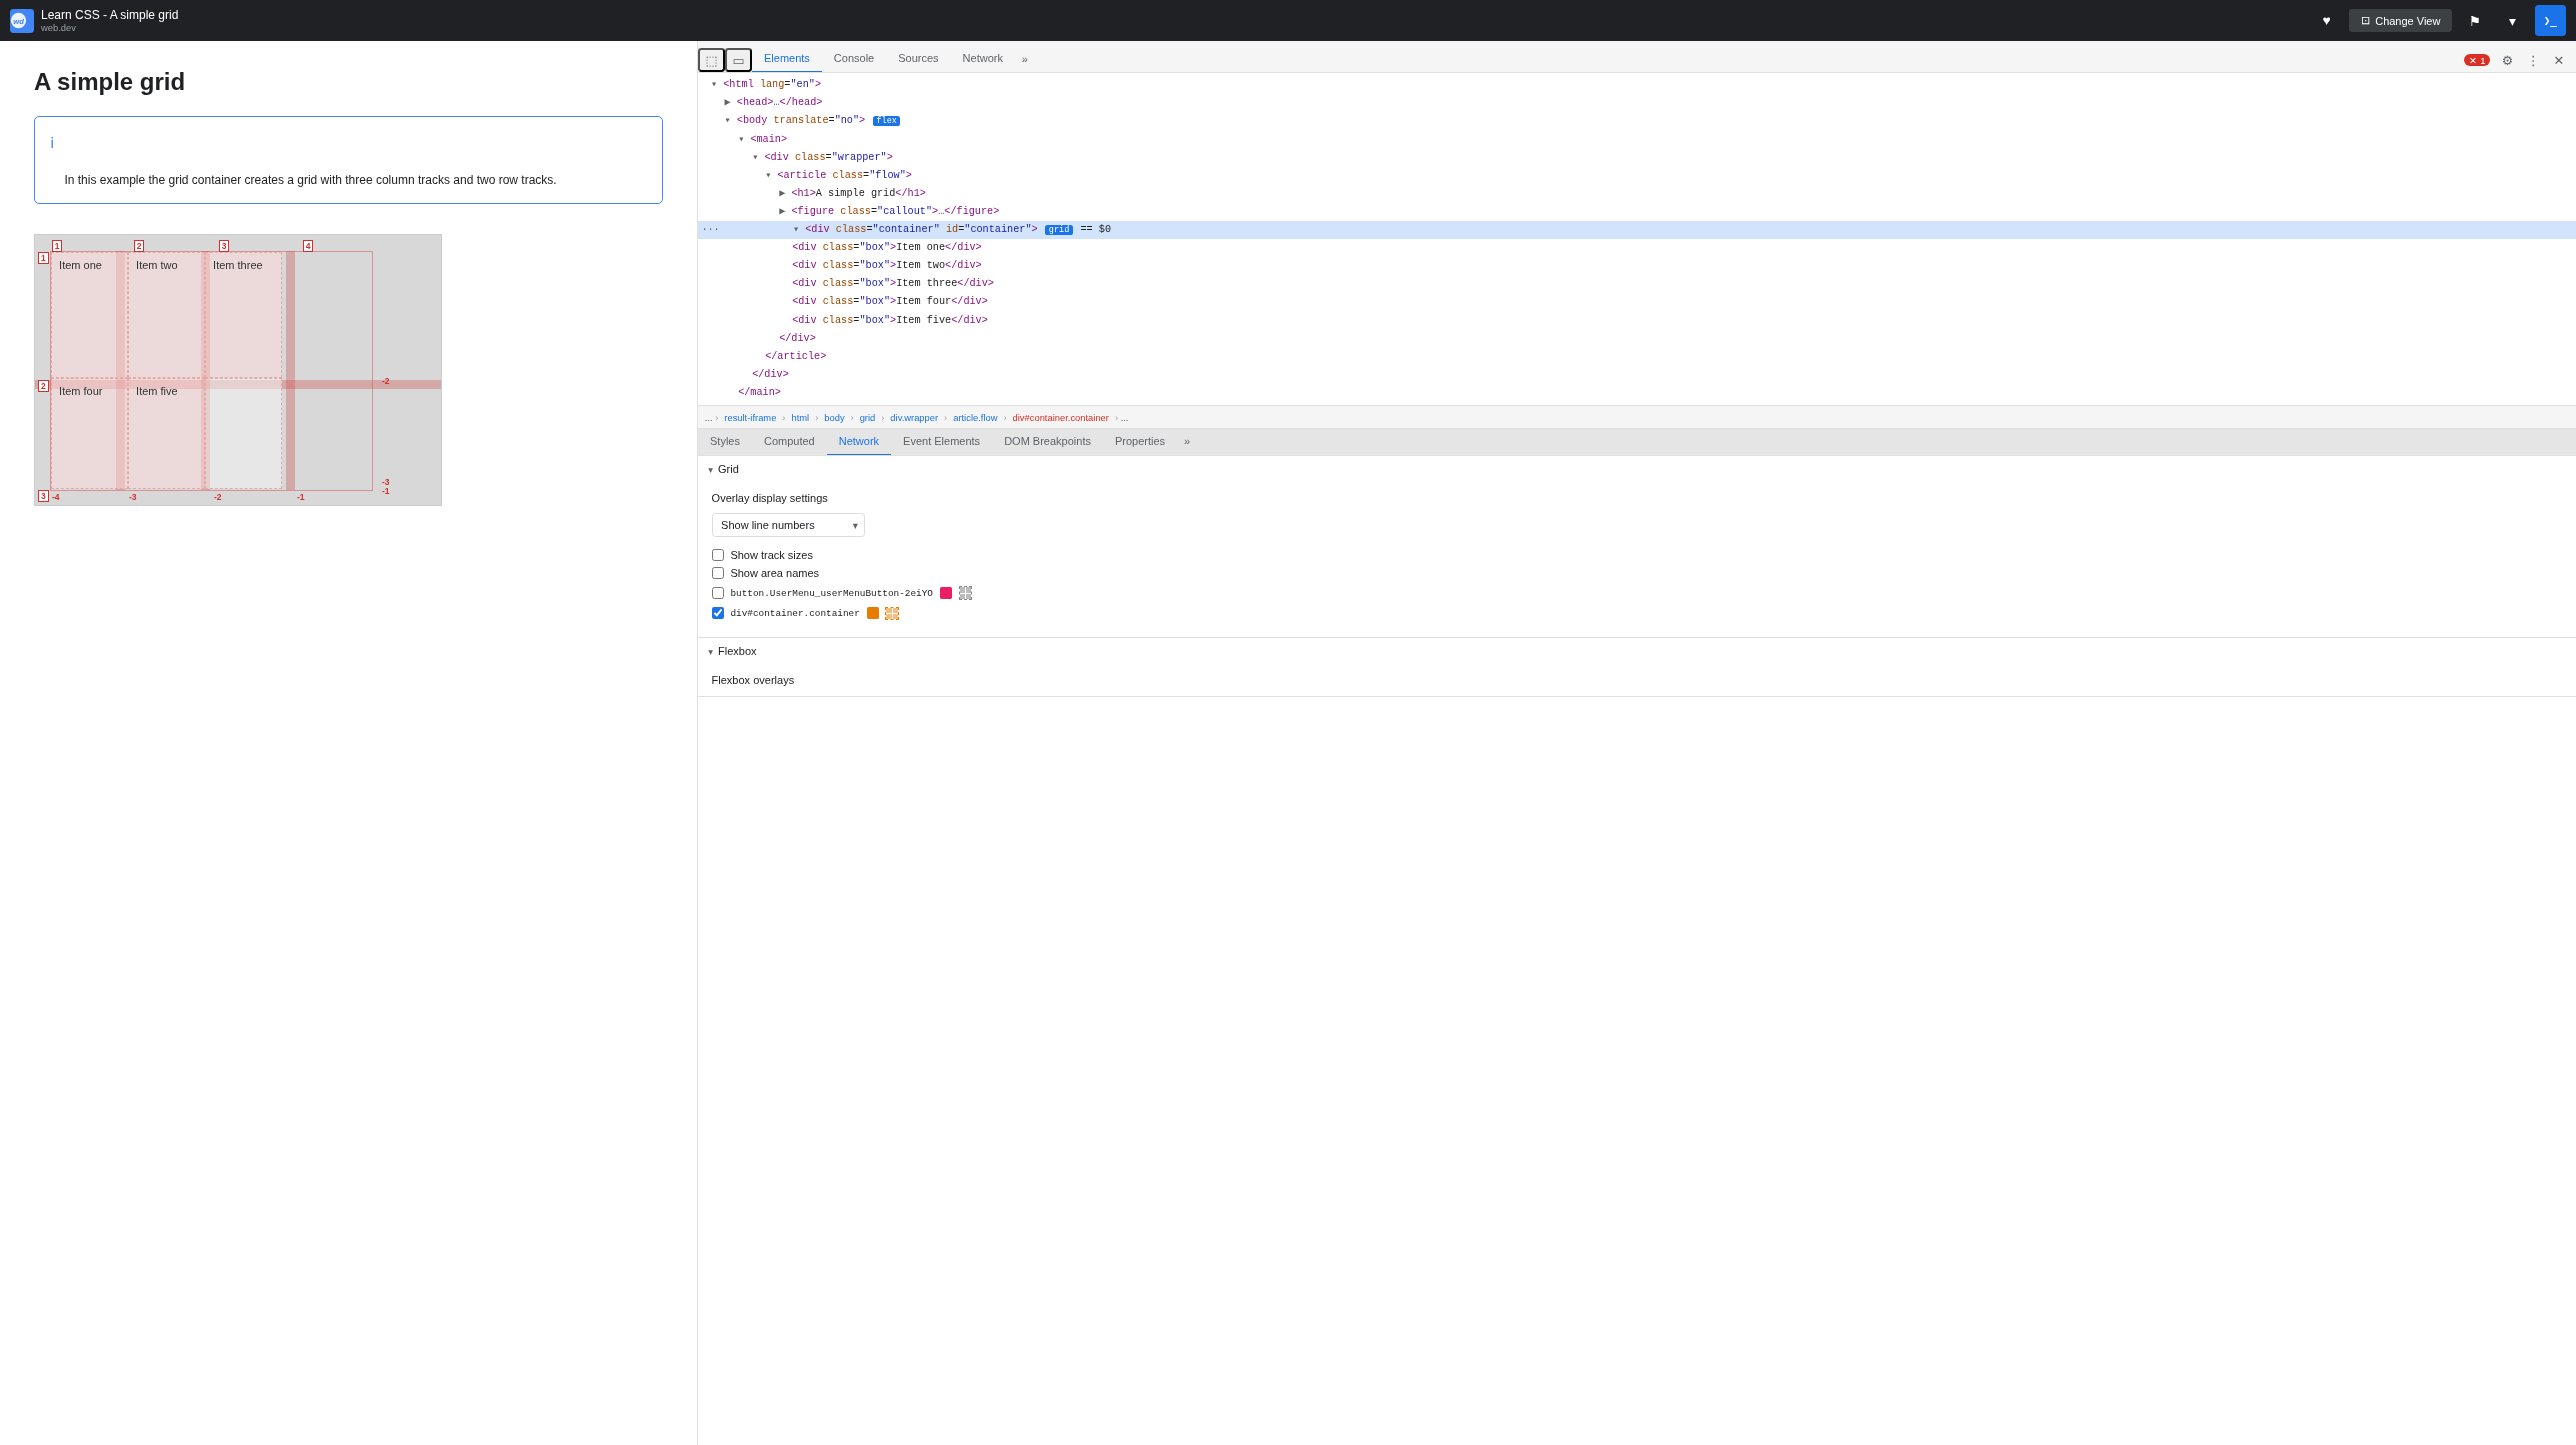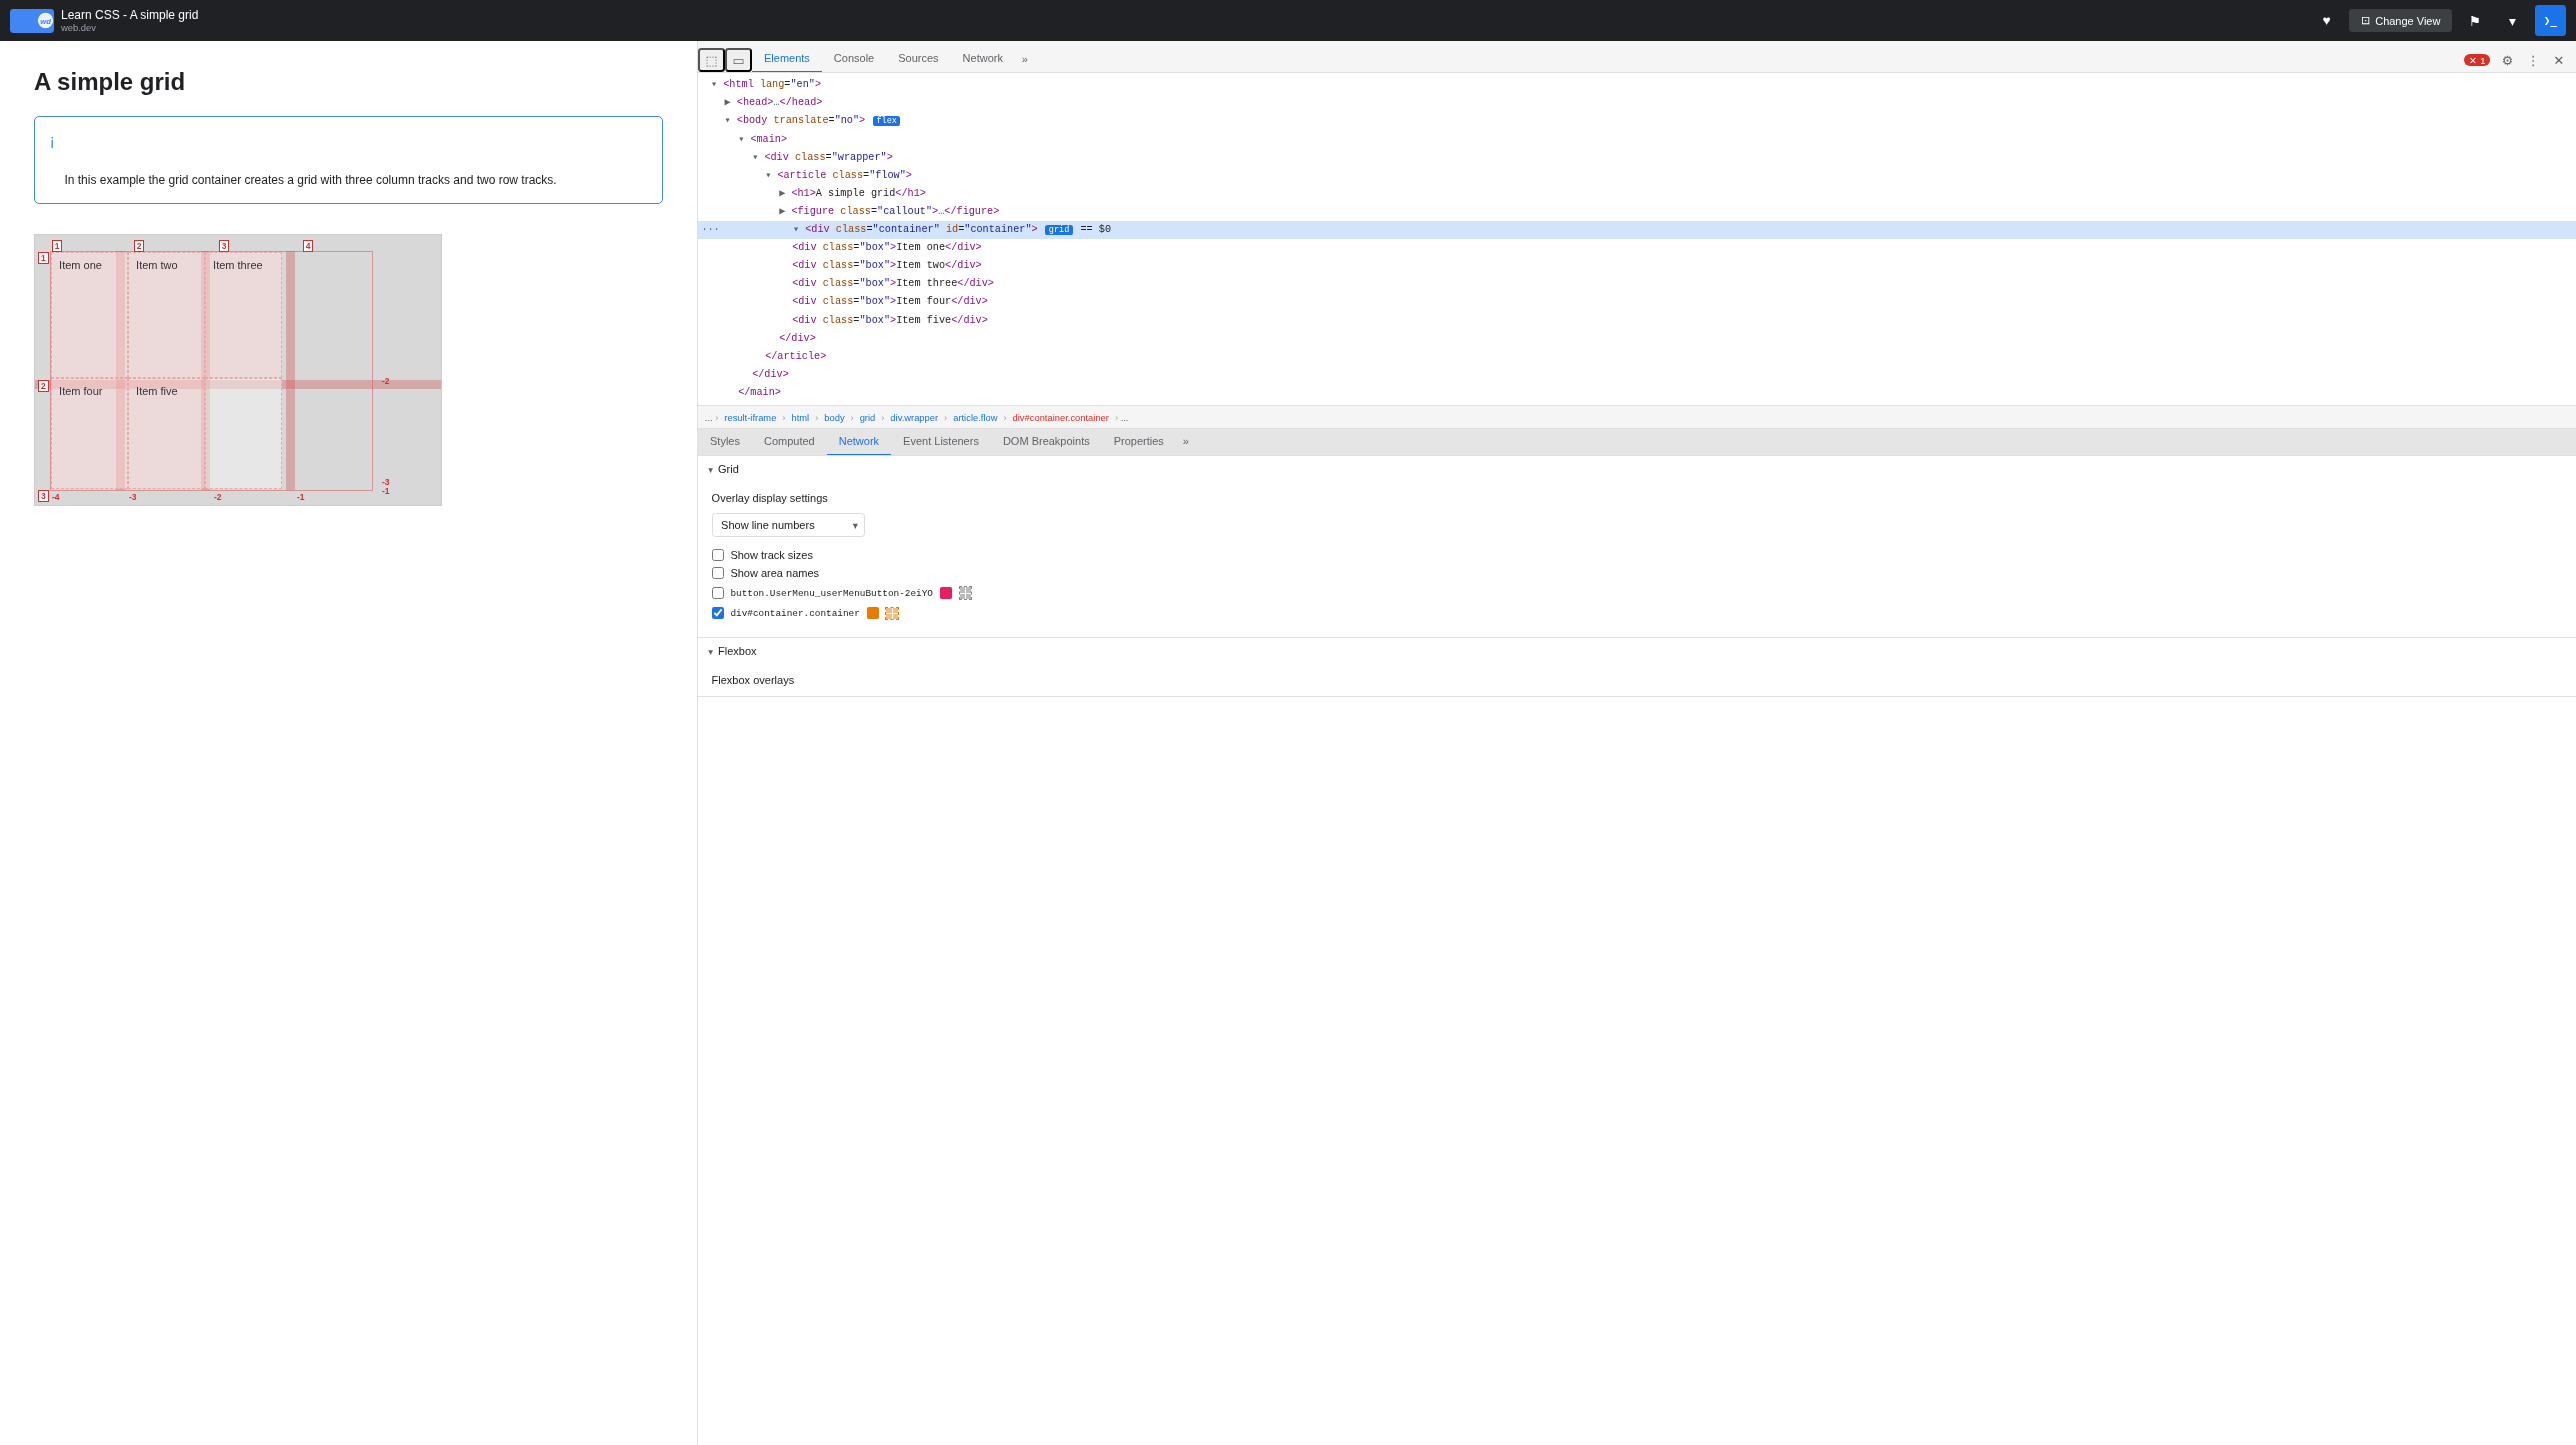--- a/index.html
+++ b/index.html
@@ -1,20 +1,20 @@
 <!DOCTYPE html>
 <html style="font-size:13.6px"><head>
   <meta charset="utf-8">
   <style>
     * { box-sizing: border-box; margin: 0; padding: 0; }
     body { font-family: -apple-system, BlinkMacSystemFont, 'Segoe UI', sans-serif; font-size: 11px; background: #fff; display: flex; flex-direction: column; height: 100vh; overflow: hidden; }
 
     
     .top-bar { display: flex; align-items: center; background: #202124; height: 41px; padding: 0 10.2px; gap: 6.8px; flex-shrink: 0; }
-    .top-bar-logo { width: 44px; height: 24px; background: #4285f4; border-radius: 3.4px; display: flex; align-items: center; justify-content: flex-end; color: white; font-size: 8.5px; font-weight: bold; font-style: italic; }
+    .top-bar-logo { width: 24px; height: 24px; background: #4285f4; border-radius: 3.4px; display: flex; align-items: center; justify-content: flex-start; color: white; font-size: 8.5px; font-weight: bold; font-style: italic; }
     .top-bar-title { color: white; font-size: 12px; font-weight: 500; }
     .top-bar-title-group { display: flex; flex-direction: column; }
     .top-bar-spacer { flex: 1; }
     .top-bar-btn { background: #3c4043; border: none; color: white; padding: 5.1px 12px; border-radius: 3.4px; cursor: pointer; font-size: 11px; display: flex; align-items: center; gap: 5.1px; }
     .top-bar-btn-icon { background: transparent; border: none; color: white; width: 31px; height: 31px; border-radius: 3.4px; cursor: pointer; display: flex; align-items: center; justify-content: center; font-size: 13.6px; }
     .terminal-btn { background: #1a73e8; border: none; color: white; width: 31px; height: 31px; border-radius: 3.4px; cursor: pointer; display: flex; align-items: center; justify-content: center; font-size: 15.3px; }
 
     
     .main-layout { display: flex; flex: 1; overflow: hidden; }
 
@@ -296,21 +296,21 @@
       <span class="breadcrumb-sep">›</span>
       <span class="breadcrumb-item active" style="color:#d93025;">div#container.container</span>
       <span class="breadcrumb-sep">›</span>
       <span class="breadcrumb-ellipsis">...</span>
     </div>
 
     <div class="sub-tabs">
       <div class="sub-tab">Styles</div>
       <div class="sub-tab">Computed</div>
       <div class="sub-tab active">Network</div>
-      <div class="sub-tab">Event Listeners</div>
+      <div class="sub-tab">Event Elements</div>
       <div class="sub-tab">DOM Breakpoints</div>
       <div class="sub-tab">Properties</div>
       <div class="sub-tab-more">»</div>
     </div>
 
     <div class="layout-panel">
 
       <div class="section">
         <div class="section-header">
           <span class="section-caret">▾</span>

